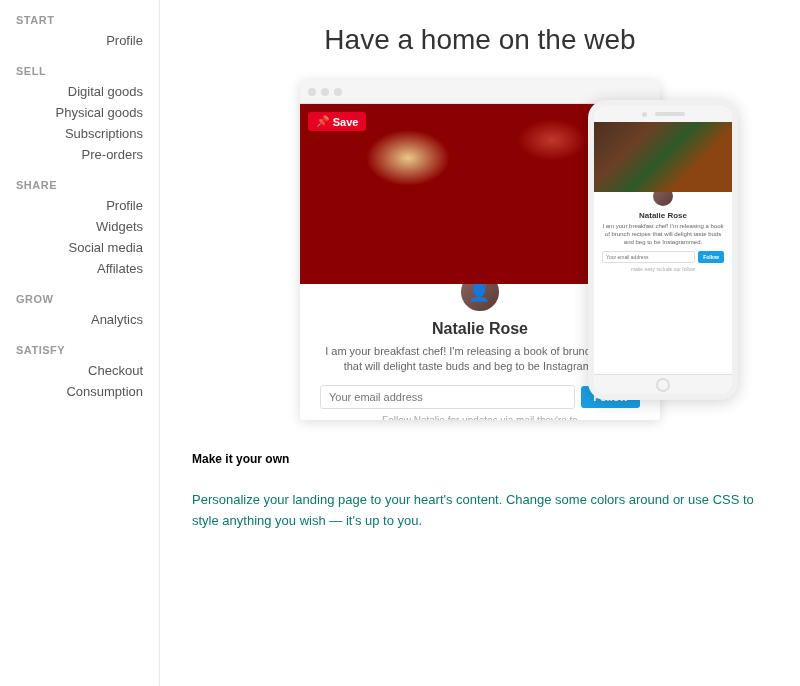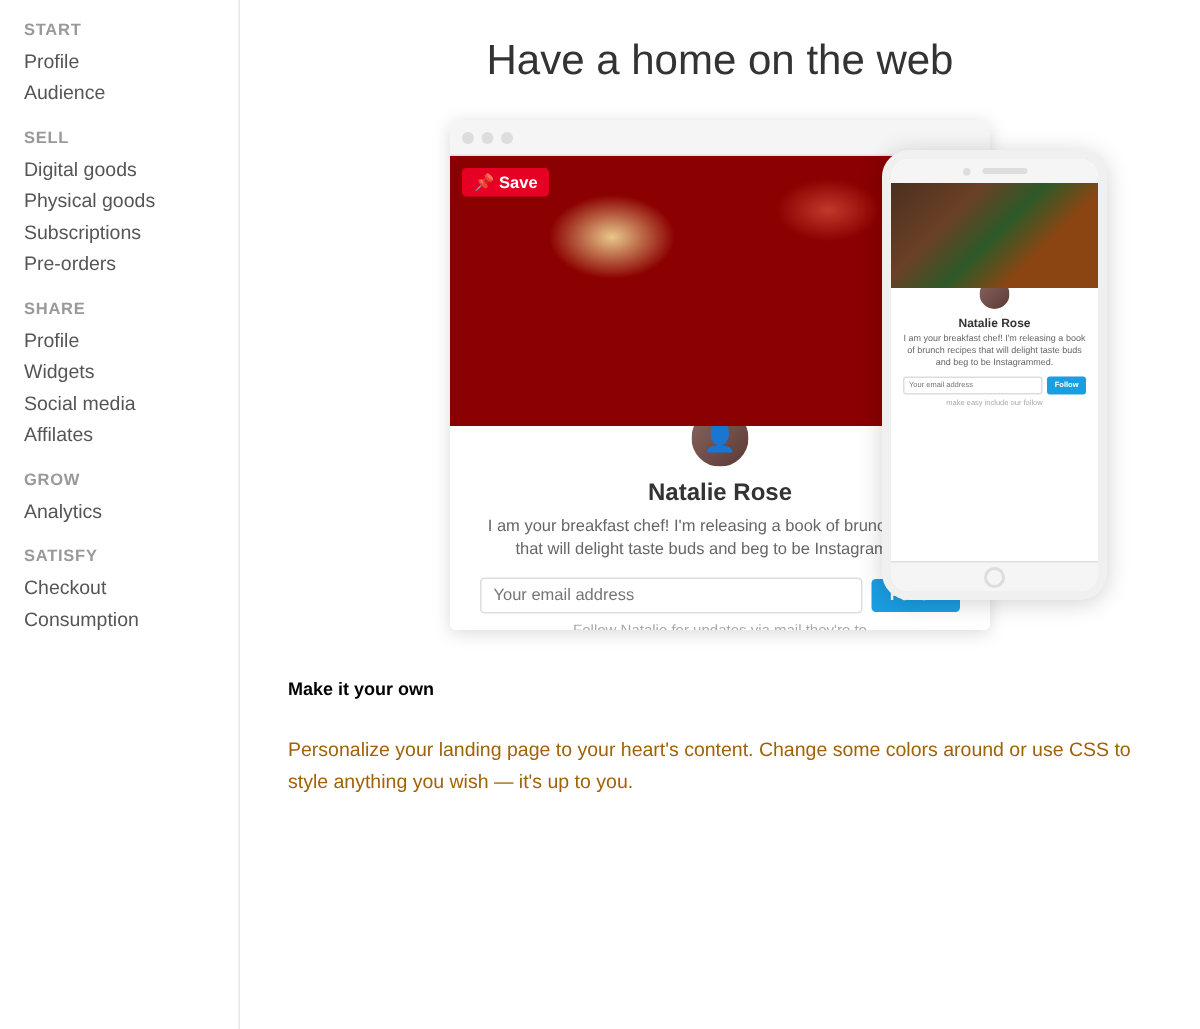--- a/index.html
+++ b/index.html
@@ -32,20 +32,21 @@
       margin-top: 14px;
       margin-bottom: 4px;
     }
     .sidebar-item {
       display: block;
       padding: 3px 0;
       color: #555;
       text-decoration: none;
       font-size: 13px;
       cursor: pointer;
+      text-align: right;
     }
 
     
     .main-content {
       flex: 1;
       overflow-y: auto;
       padding: 24px 32px;
     }
 
     .page-header {
@@ -337,36 +338,35 @@
 
     .feature-title {
       font-size: 12px;
       font-weight: 600;
       color: #000000;
       margin-bottom: 24px;
     }
 
     .feature-text {
       font-size: 13px;
-      color: #a16207;
+      color: #0f766e;
       line-height: 1.6;
     }
 
     
     ::-webkit-scrollbar { width: 6px; }
     ::-webkit-scrollbar-thumb { background: #ccc; border-radius: 3px; }
   </style>
 </head>
 <body>
 
 <nav class="sidebar">
 
 <div class="sidebar-section-label">Start</div>
     <a class="sidebar-item">Profile</a>
-    <a class="sidebar-item">Audience</a>
     <div class="sidebar-section-label">Sell</div>
     <a class="sidebar-item">Digital goods</a>
     <a class="sidebar-item">Physical goods</a>
     <a class="sidebar-item">Subscriptions</a>
     <a class="sidebar-item">Pre-orders</a>
     <div class="sidebar-section-label">Share</div>
     <a class="sidebar-item">Profile</a>
     <a class="sidebar-item">Widgets</a>
     <a class="sidebar-item">Social media</a>
     <a class="sidebar-item">Affilates</a>

